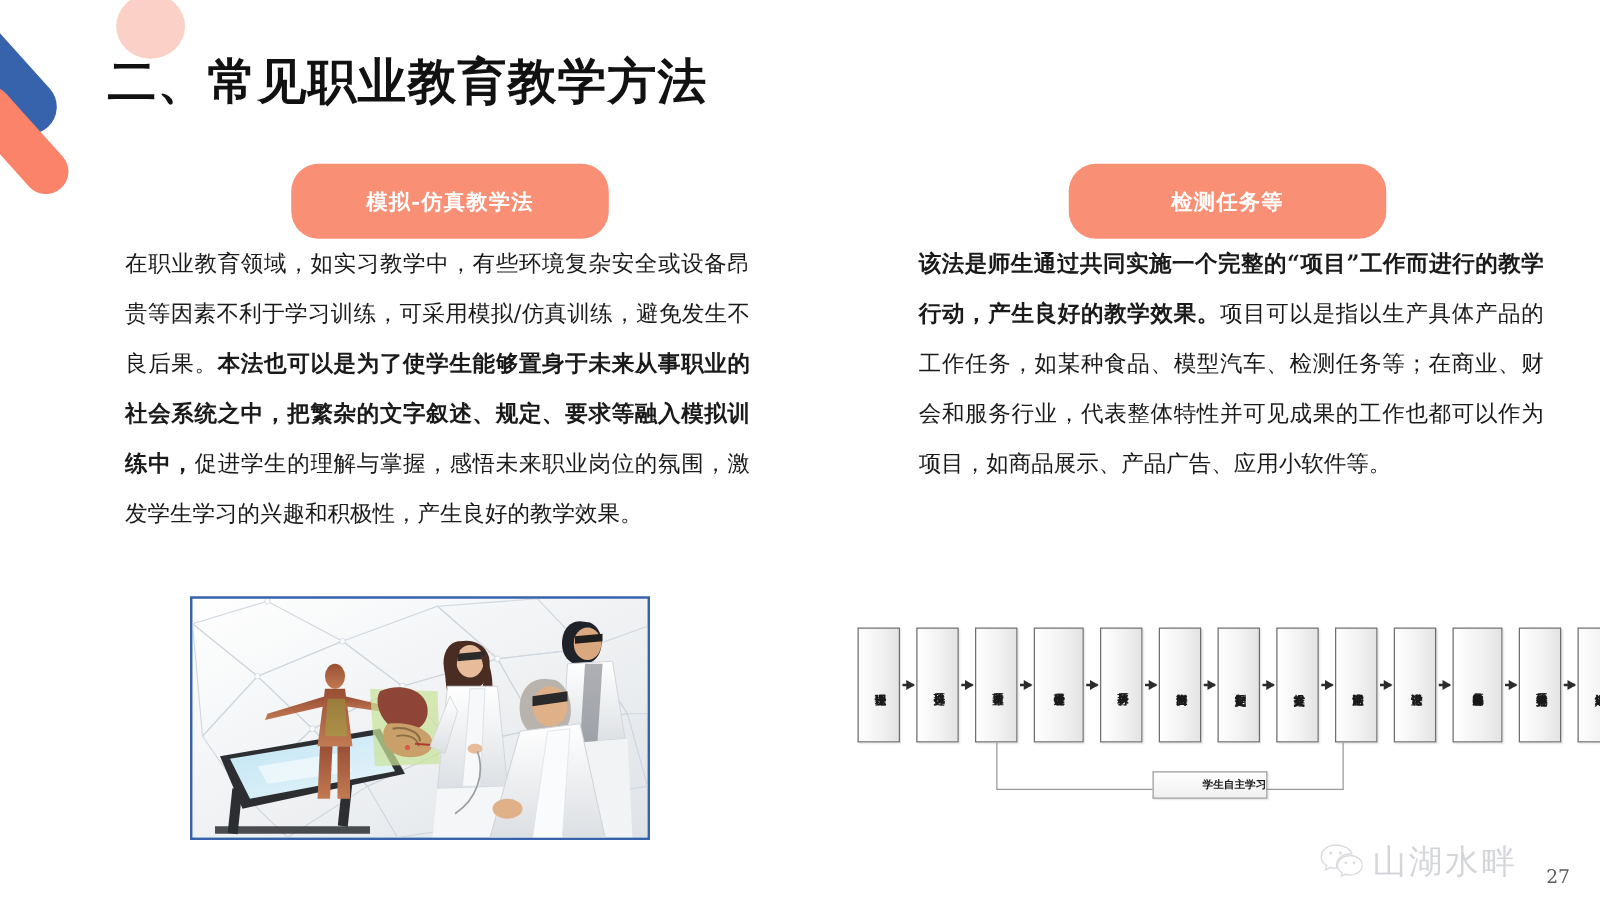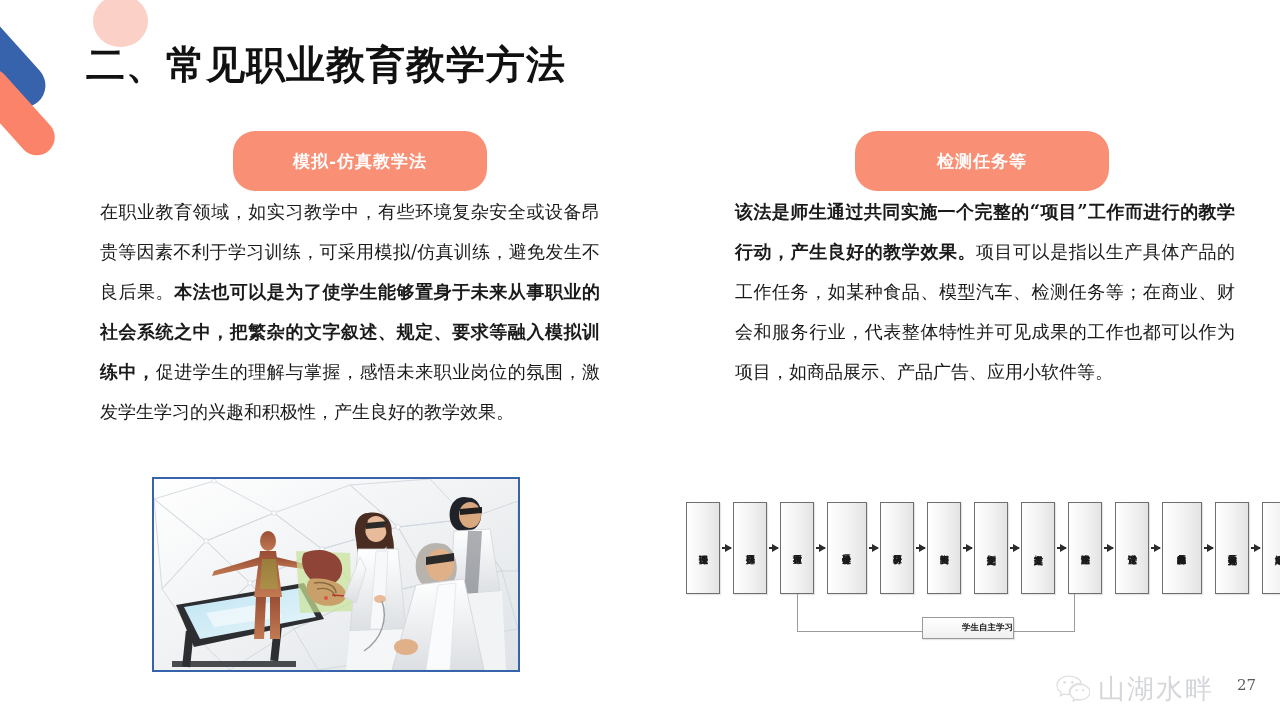--- a/index.html
+++ b/index.html
@@ -195,21 +195,21 @@
   }
   .wechat-icon { width: 34px; height: 28px; position: relative; }
   .wm-text {
     font-family: "DejaVu Serif", "Liberation Serif", serif;
     font-size: 27px;
     color: #9aa0a6;
     letter-spacing: 2px;
   }
   .page-number {
     position: absolute;
-    right: 24px; bottom: 26px;
+    right: 24px; bottom: 10px;
     font-family: "DejaVu Serif", "Liberation Serif", serif;
     font-size: 15px;
     color: #5c5c5c;
   }
 </style>
 </head>
 <body>
 
 <div id="slide">
 

